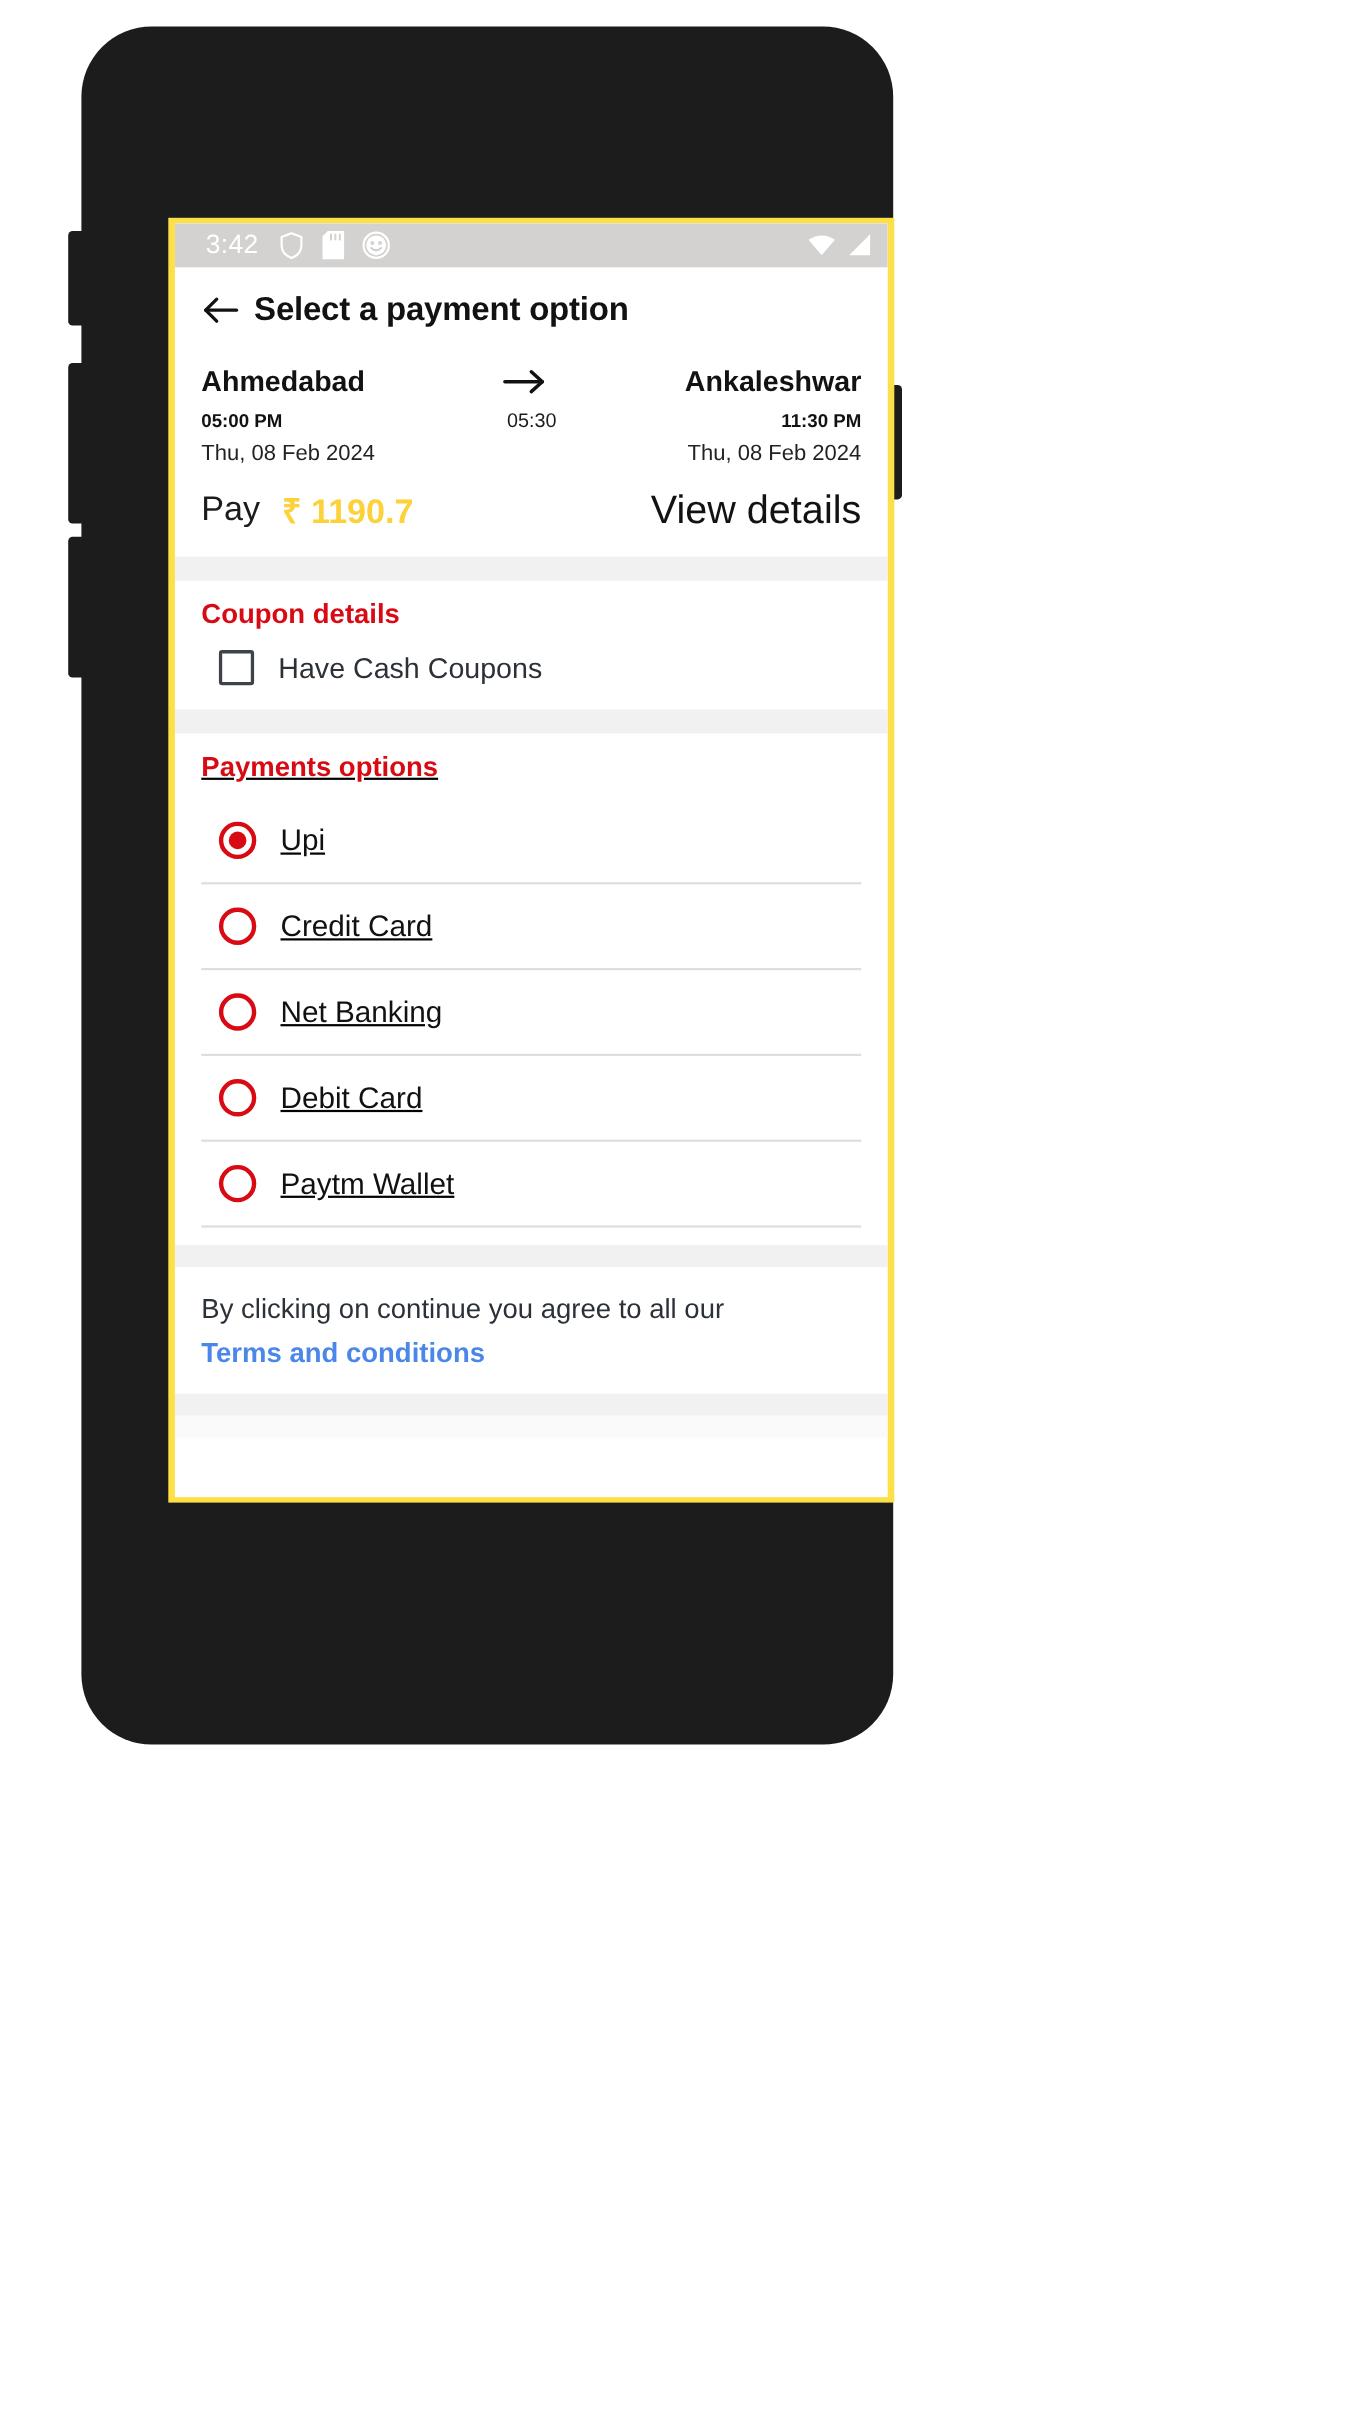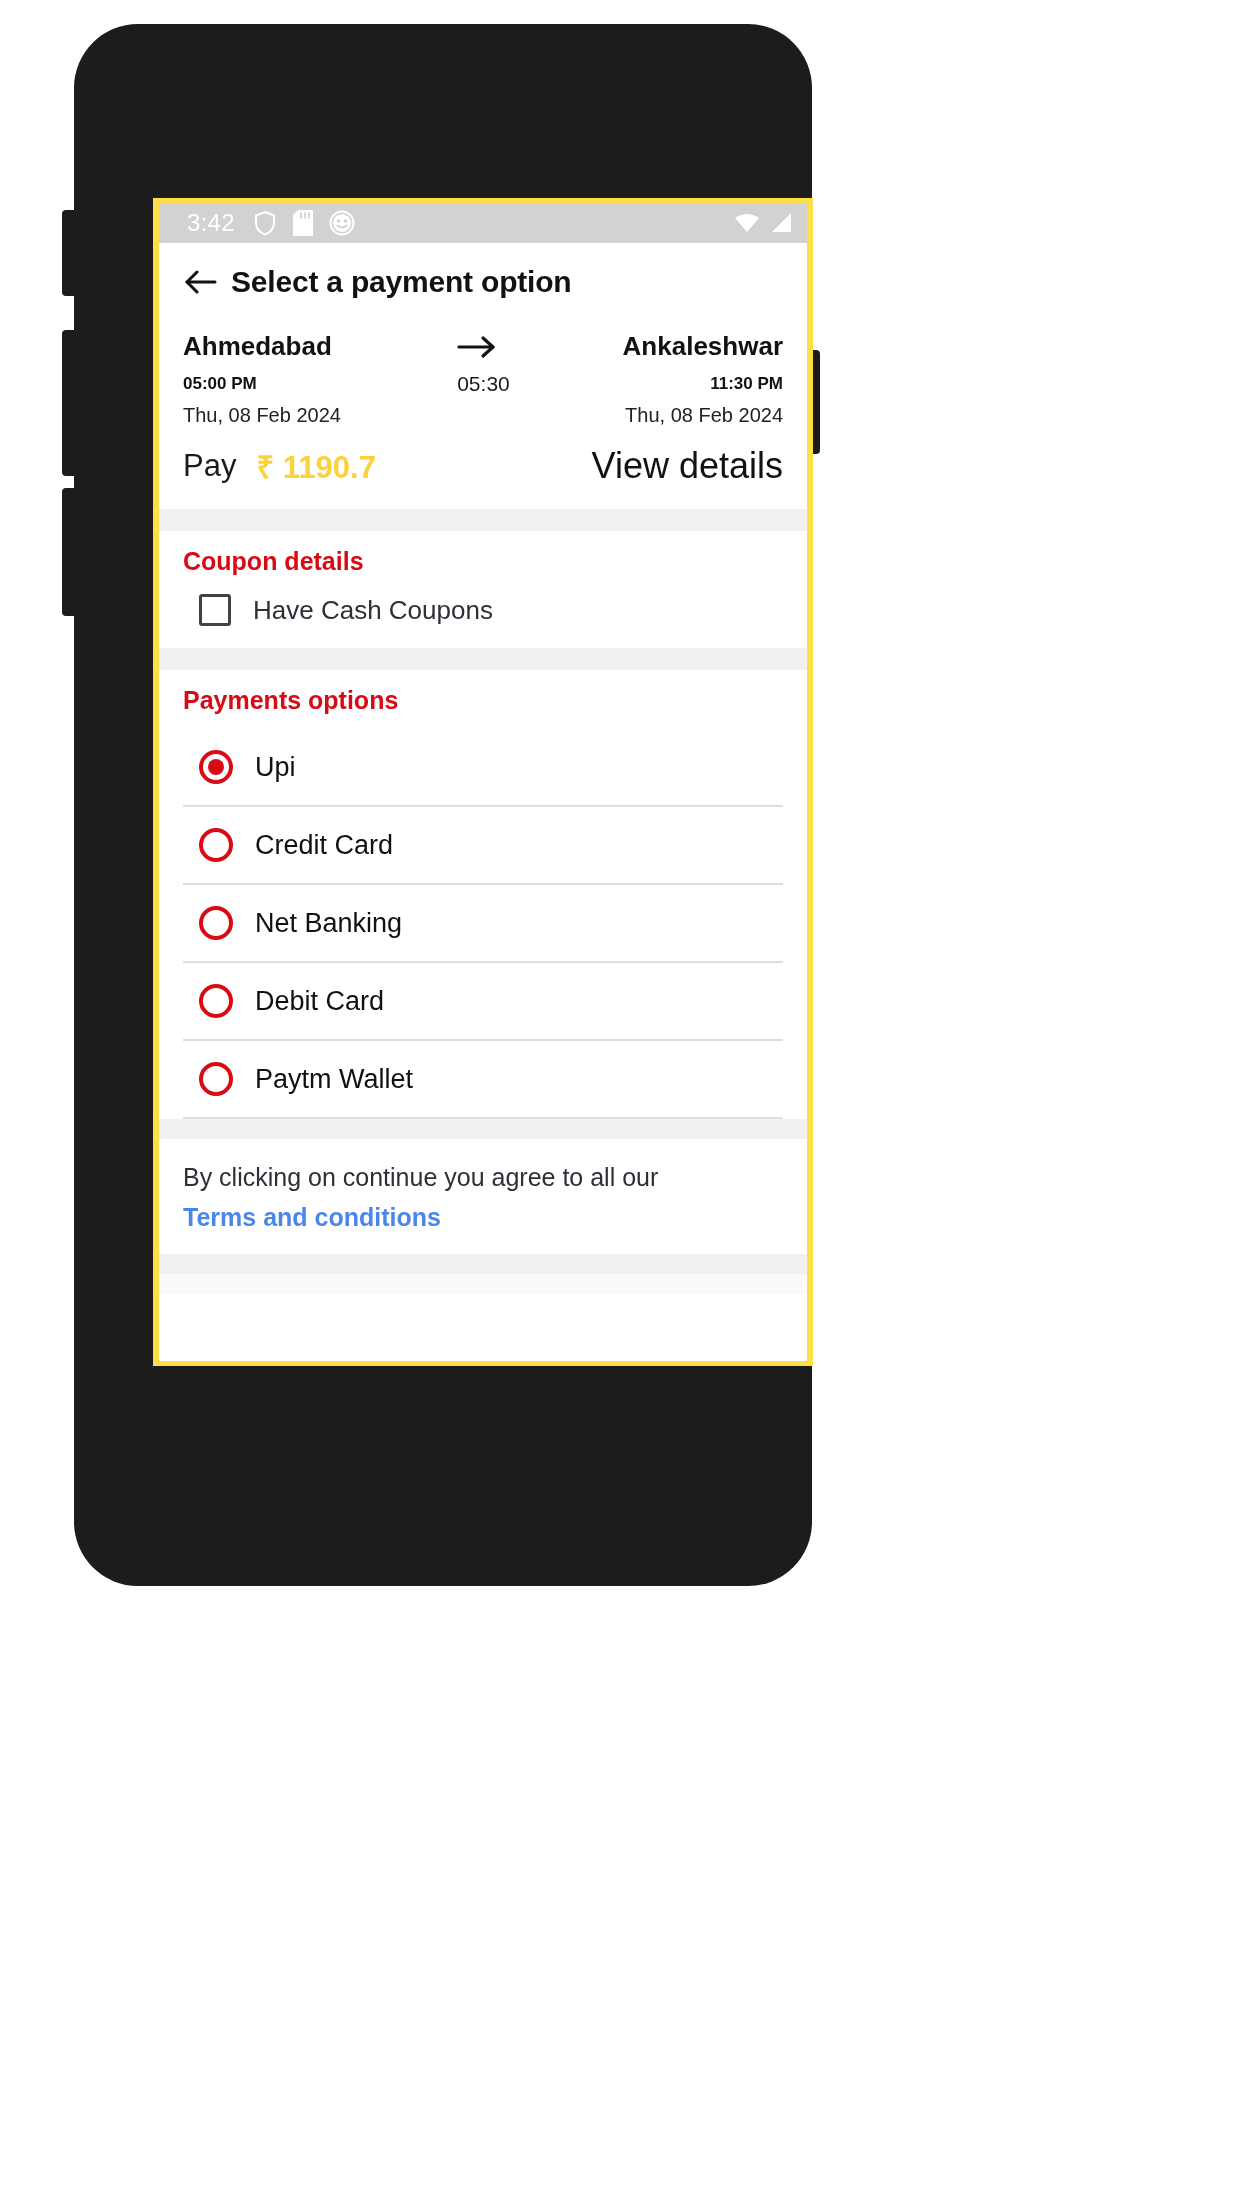--- a/index.html
+++ b/index.html
@@ -142,21 +142,21 @@
     align-items: center;
     justify-content: center;
     flex: 0 0 auto;
   }
   .j-time {
     font-size: 17px;
     font-weight: bold;
     color: #121212;
   }
   .j-dur {
-    font-size: 21px;
+    font-size: 18px;
     color: #1c1c1c;
     font-weight: normal;
   }
   .j-date {
     font-size: 20px;
     color: #222222;
   }
   .j-left { text-align: left; }
   .j-right { text-align: right; }
   .j-mid { text-align: center; min-width: 120px; }
@@ -394,21 +394,21 @@
       <div class="section">
         <div class="section-title">Coupon details</div>
         <div class="checkrow">
           <div class="checkbox"></div>
           <div class="check-label">Have Cash Coupons</div>
         </div>
       </div>
 
       <div class="gap"></div>
 
-      <div class="section" style="padding-bottom:0;">
+      <div class="section" style="padding-bottom:16px;text-decoration:underline;">
         <div class="section-title">Payments options</div>
         <div class="opt-list">
           <div class="opt-row">
             <div class="radio selected">
                 <div class="dot"></div>
               </div>
             <div class="opt-label">Upi</div>
           </div>
           <div class="opt-row">
             <div class="radio"></div>

